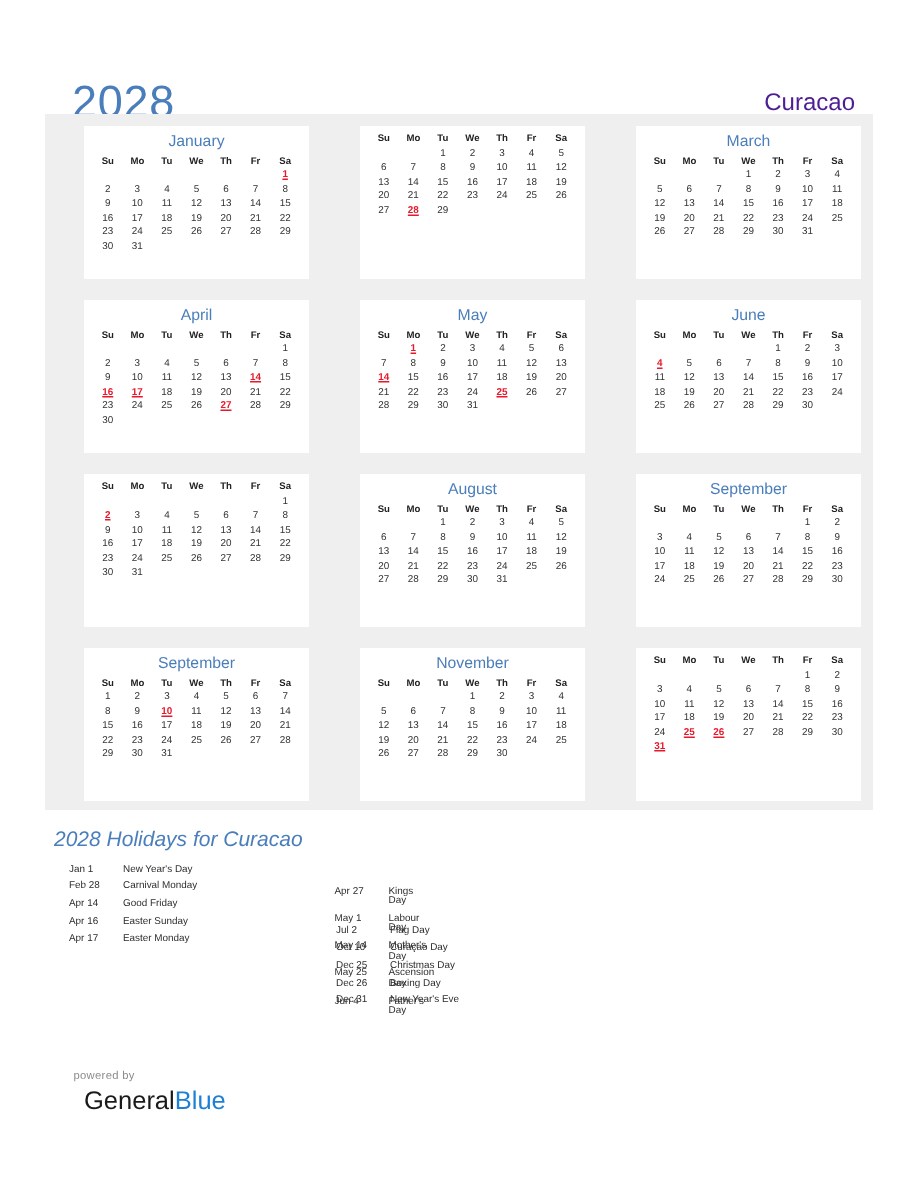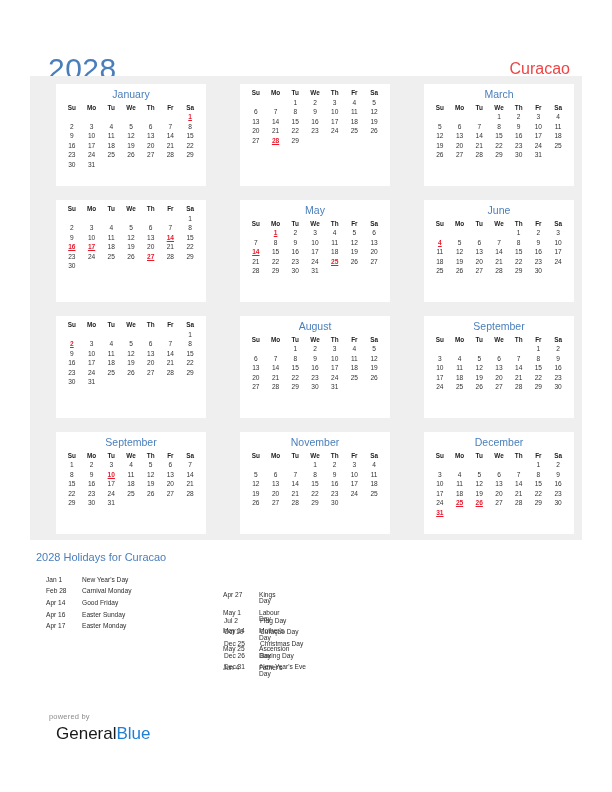--- a/index.html
+++ b/index.html
@@ -17,21 +17,21 @@
   .header {
     position: absolute; left: 0; top: 16px; width: 612px; height: 76px;
   }
   .year {
     position: absolute; left: 48px; top: 38px;
     font-size: 30px; color: #4a7ebb; letter-spacing: 0.5px;
     font-weight: 400; line-height: 1;
   }
   .country {
     position: absolute; right: 42px; top: 45px;
-    font-size: 16px; color: #ef4444; font-weight: 400; line-height: 1;
+    font-size: 16px; color: #4c1d95; font-weight: 400; line-height: 1;
   }
 
   
   .grid-band {
     position: absolute; left: 30px; top: 76px;
     width: 552px; height: 464px;
     background: #efefef;
   }
   .months {
     position: absolute; left: 30px; top: 76px;
@@ -79,21 +79,21 @@
   table.cal td.holiday {
     color: #e8192c;
     font-weight: bold;
     text-decoration: underline;
   }
   table.cal td.empty { color: transparent; }
 
   
   .legend-title {
     position: absolute; left: 36px; top: 552px;
-    font-size: 11px; color: #4a7ebb; line-height: 1;
+    font-size: 14px; color: #4a7ebb; line-height: 1; font-style: italic;
   }
   .legend {
     position: absolute; left: 36px; top: 570px;
     width: 546px; height: 100px;
     display: flex; flex-direction: row;
   }
   .legend-col {
     width: 183px;
     padding-top: 4px;
   }
@@ -328,20 +328,21 @@
             <td>28</td>
             <td>29</td>
             <td>30</td>
             <td>31</td>
             <td class="empty"></td>
           </tr>
         </tbody>
       </table>
     </div>
     <div class="month">
+      <div class="month-name">April</div>
       <table class="cal">
         <thead>
           <tr>
             <th>Su</th>
             <th>Mo</th>
             <th>Tu</th>
             <th>We</th>
             <th>Th</th>
             <th>Fr</th>
             <th>Sa</th>
@@ -848,21 +849,20 @@
             <td>28</td>
             <td>29</td>
             <td>30</td>
             <td class="empty"></td>
             <td class="empty"></td>
           </tr>
         </tbody>
       </table>
     </div>
     <div class="month">
-      <div class="month-name">December</div>
       <table class="cal">
         <thead>
           <tr>
             <th>Su</th>
             <th>Mo</th>
             <th>Tu</th>
             <th>We</th>
             <th>Th</th>
             <th>Fr</th>
             <th>Sa</th>

